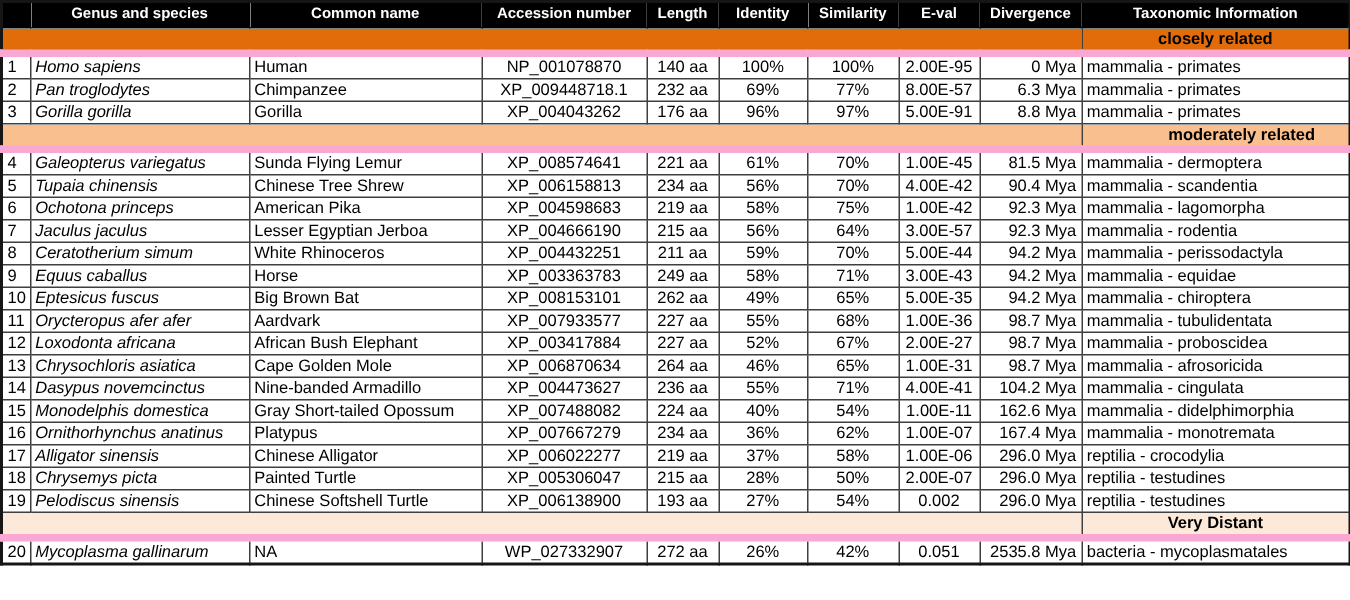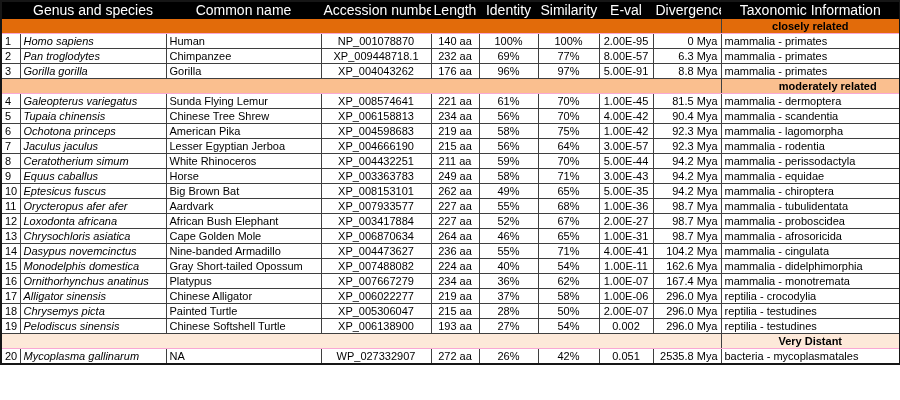--- a/index.html
+++ b/index.html
@@ -20,29 +20,29 @@
     border-collapse: collapse;
     table-layout: fixed;
     width: 899px;
     border: 2px solid #161616;
     font-size: 11px;
     color: #000;
   }
   table.species th {
     background: #000000;
     color: #ffffff;
-    font-weight: normal;
+    font-weight: bold;
     text-align: center;
     height: 16px;
     line-height: 16px;
     padding: 0 2px;
     border: 1px solid #000000;
     white-space: nowrap;
     overflow: hidden;
-    font-size: 14px;
+    font-size: 10px;
   }
   table.species td {
     border: 1px solid #3f3f3f;
     height: 14px;
     line-height: 14px;
     padding: 0 3px;
     white-space: nowrap;
     overflow: hidden;
     background: #ffffff;
   }
@@ -53,21 +53,21 @@
   td.c-acc    { text-align: center; }
   td.c-len    { text-align: center; }
   td.c-id     { text-align: center; }
   td.c-sim    { text-align: center; }
   td.c-eval   { text-align: center;  padding-right: 5px; }
   td.c-div    { text-align: right; }
   td.c-tax    { text-align: left; }
   
   tr.section-row td {
     border-top: 1px solid #3f3f3f;
-    border-bottom: 1px solid #f9a8d4;
+    border-bottom: 5px solid #f9a8d4;
     border-left: none;
     border-right: none;
     height: 14px;
   }
   tr.section-row td.sec-label {
     border-left: 1px solid #3f3f3f;
     font-weight: bold;
     text-align: center;
     font-style: normal;
   }

